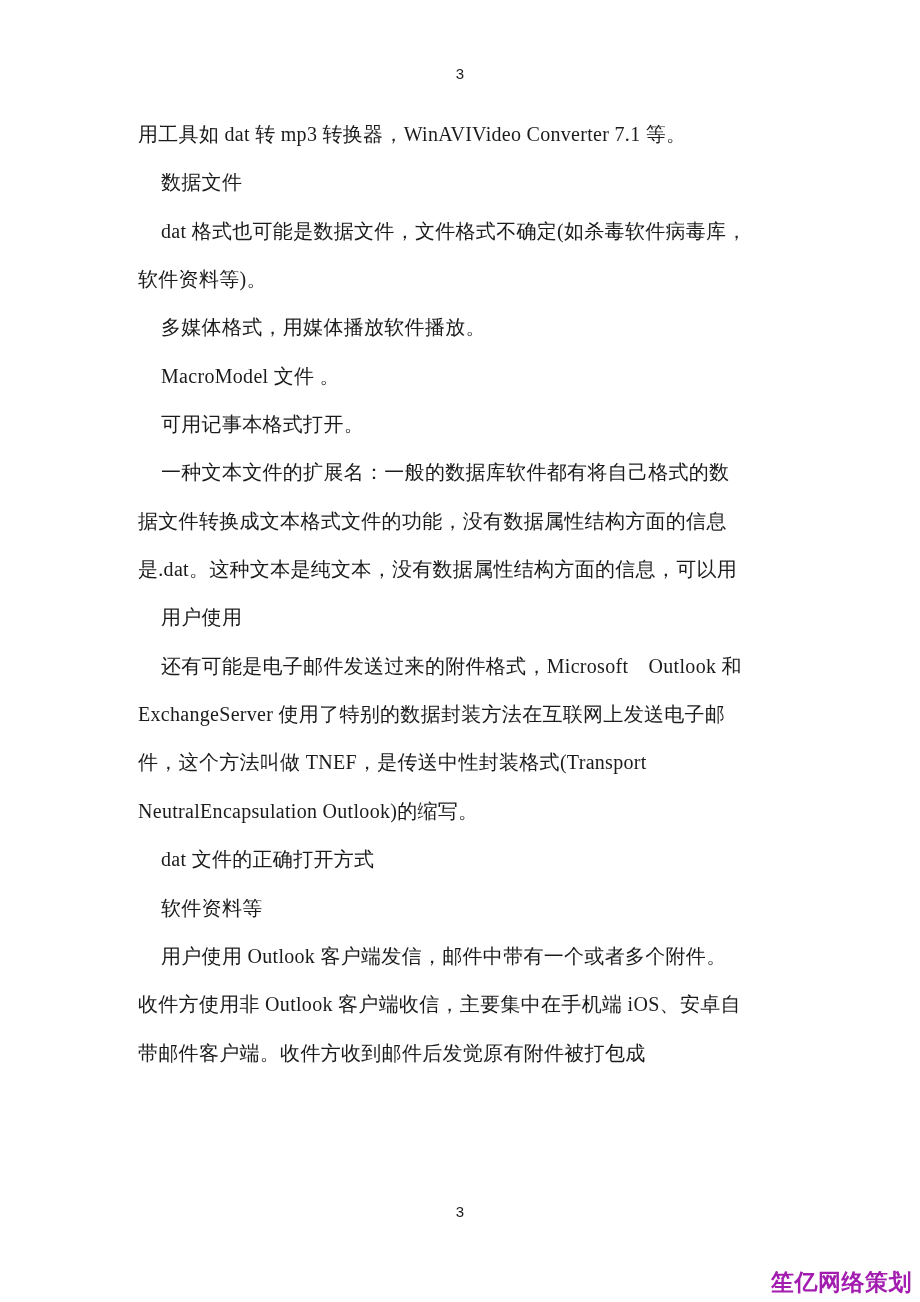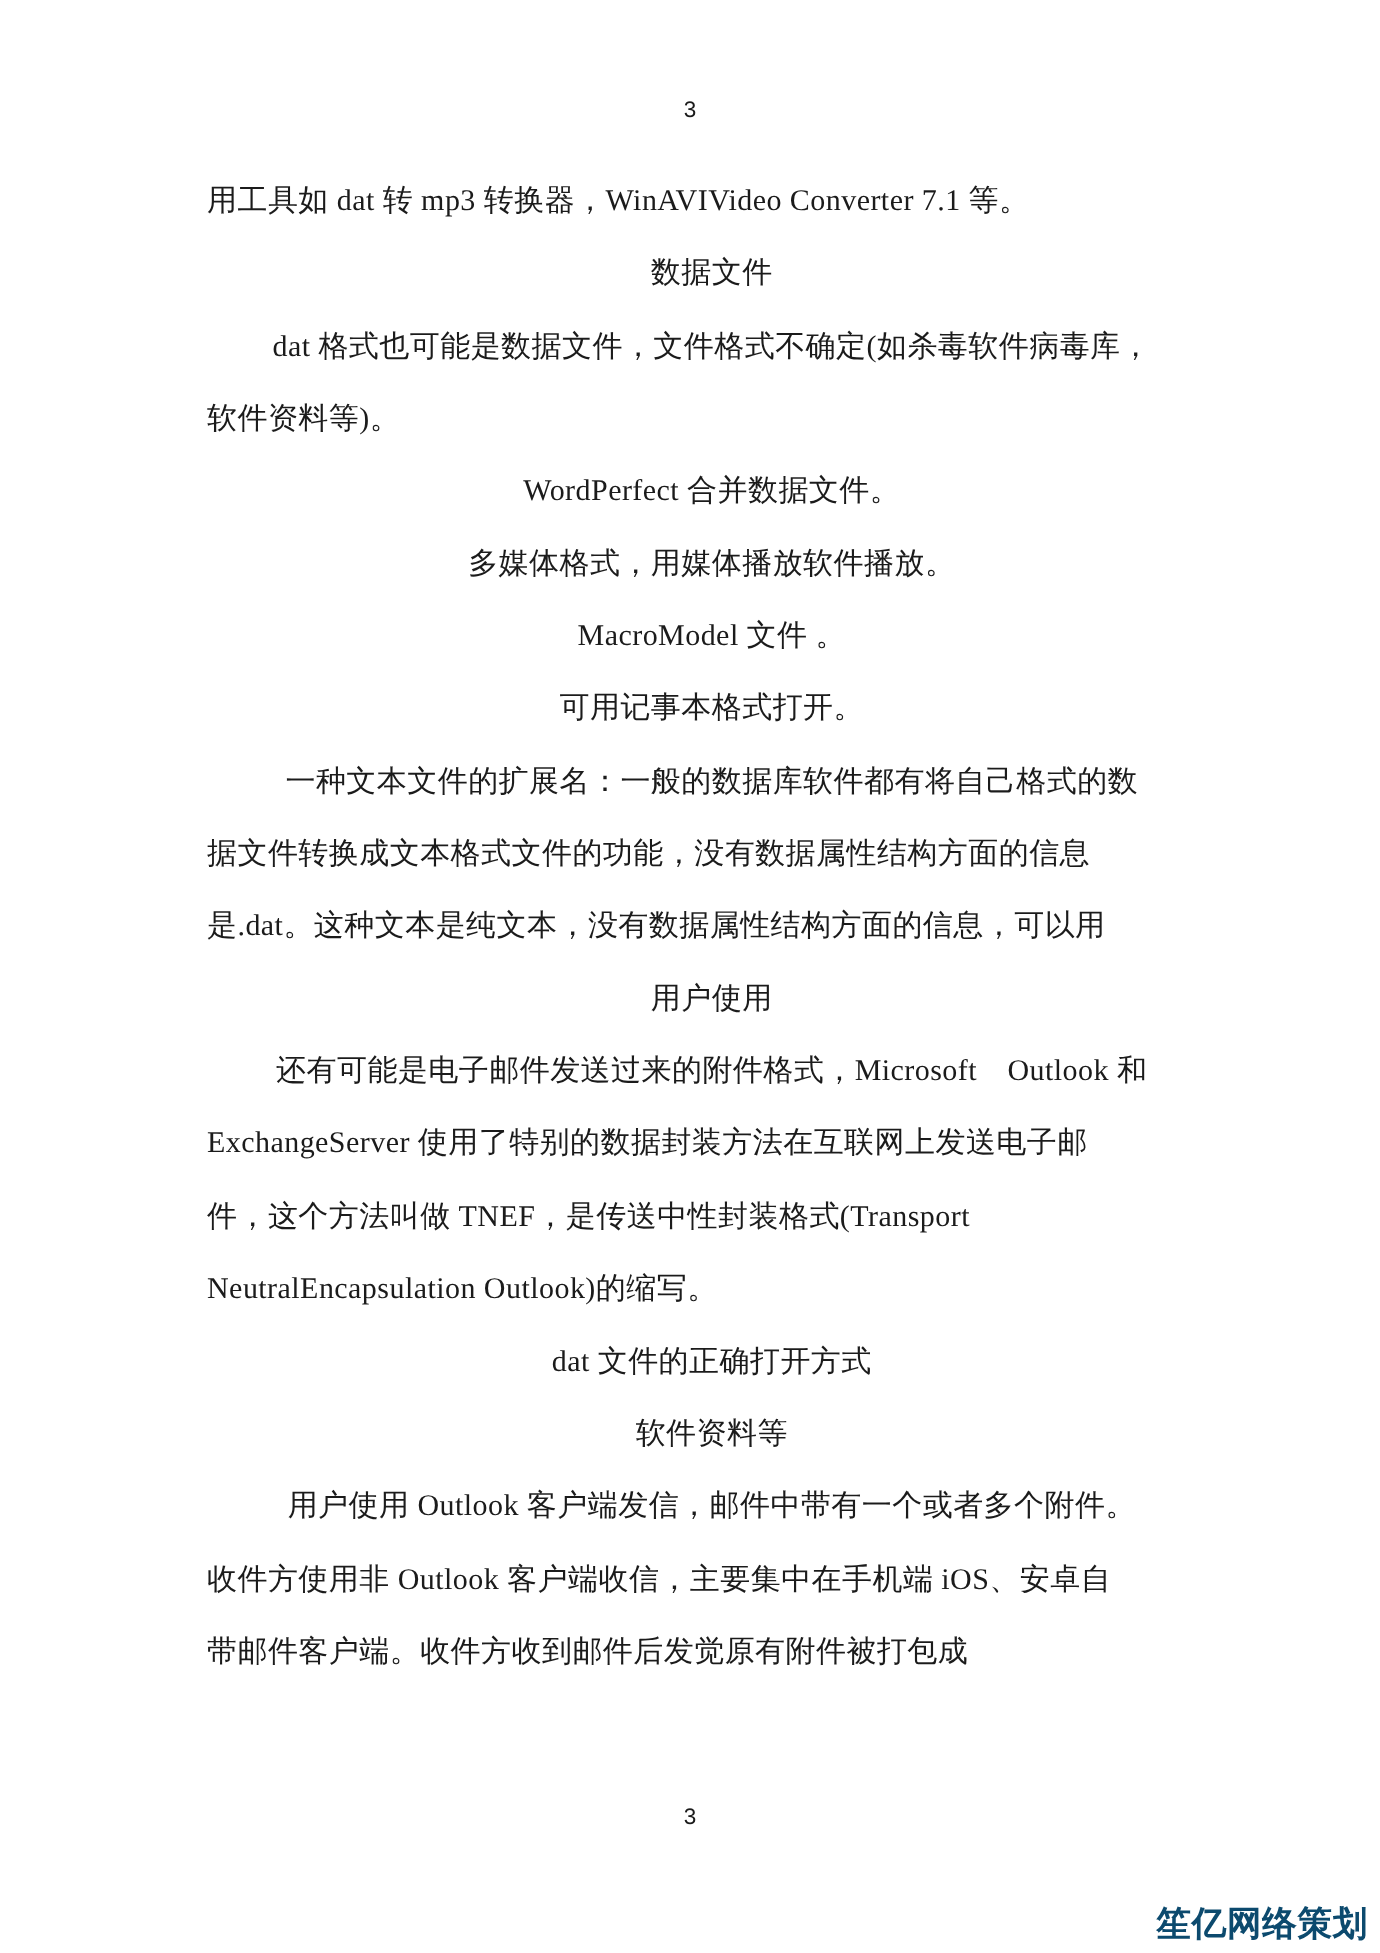--- a/index.html
+++ b/index.html
@@ -31,21 +31,21 @@
     top: 110px;
     width: 650px;
   }
   .line {
     font-size: 20px;
     line-height: 48.35px;
     white-space: pre;
     letter-spacing: 0.3px;
     font-family: Liberation Serif, serif;
   }
-  .line.indent { padding-left: 23px; text-align: center; }
+  .line.indent { padding-left: 23px; }
   .watermark {
     position: absolute;
     right: 8px;
     bottom: 7px;
     font-size: 23px;
     line-height: 25px;
     font-weight: 700;
     font-family: "Liberation Sans", sans-serif;
     letter-spacing: 0.5px;
   }
@@ -54,35 +54,34 @@
 <body>
 
 <div class="page" style="background: rgb(255, 255, 255); color: rgb(27, 27, 27);">
   <div class="page-number top">3</div>
 
   <div class="doc-body" id="doc-body">
       <div class="line">用工具如 dat 转 mp3 转换器，WinAVIVideo Converter 7.1 等。</div>
       <div class="line indent">数据文件</div>
       <div class="line indent">dat 格式也可能是数据文件，文件格式不确定(如杀毒软件病毒库，</div>
       <div class="line">软件资料等)。</div>
-      <div class="line indent">WordPerfect 合并数据文件。</div>
       <div class="line indent">多媒体格式，用媒体播放软件播放。</div>
       <div class="line indent">MacroModel 文件 。</div>
       <div class="line indent">可用记事本格式打开。</div>
       <div class="line indent">一种文本文件的扩展名：一般的数据库软件都有将自己格式的数</div>
       <div class="line">据文件转换成文本格式文件的功能，没有数据属性结构方面的信息</div>
       <div class="line">是.dat。这种文本是纯文本，没有数据属性结构方面的信息，可以用</div>
       <div class="line indent">用户使用</div>
       <div class="line indent">还有可能是电子邮件发送过来的附件格式，Microsoft　Outlook 和</div>
       <div class="line">ExchangeServer 使用了特别的数据封装方法在互联网上发送电子邮</div>
       <div class="line">件，这个方法叫做 TNEF，是传送中性封装格式(Transport</div>
       <div class="line">NeutralEncapsulation Outlook)的缩写。</div>
       <div class="line indent">dat 文件的正确打开方式</div>
       <div class="line indent">软件资料等</div>
       <div class="line indent">用户使用 Outlook 客户端发信，邮件中带有一个或者多个附件。</div>
       <div class="line">收件方使用非 Outlook 客户端收信，主要集中在手机端 iOS、安卓自</div>
       <div class="line">带邮件客户端。收件方收到邮件后发觉原有附件被打包成</div>
     </div>
 
   <div class="page-number bottom">3</div>
 
-  <div class="watermark" style="color: #0c4a6e; text-align: right;">笙亿网络策划</div>
+  <div class="watermark" style="color: #a21caf; text-align: right;">笙亿网络策划</div>
 </div>
 
 </body></html>

